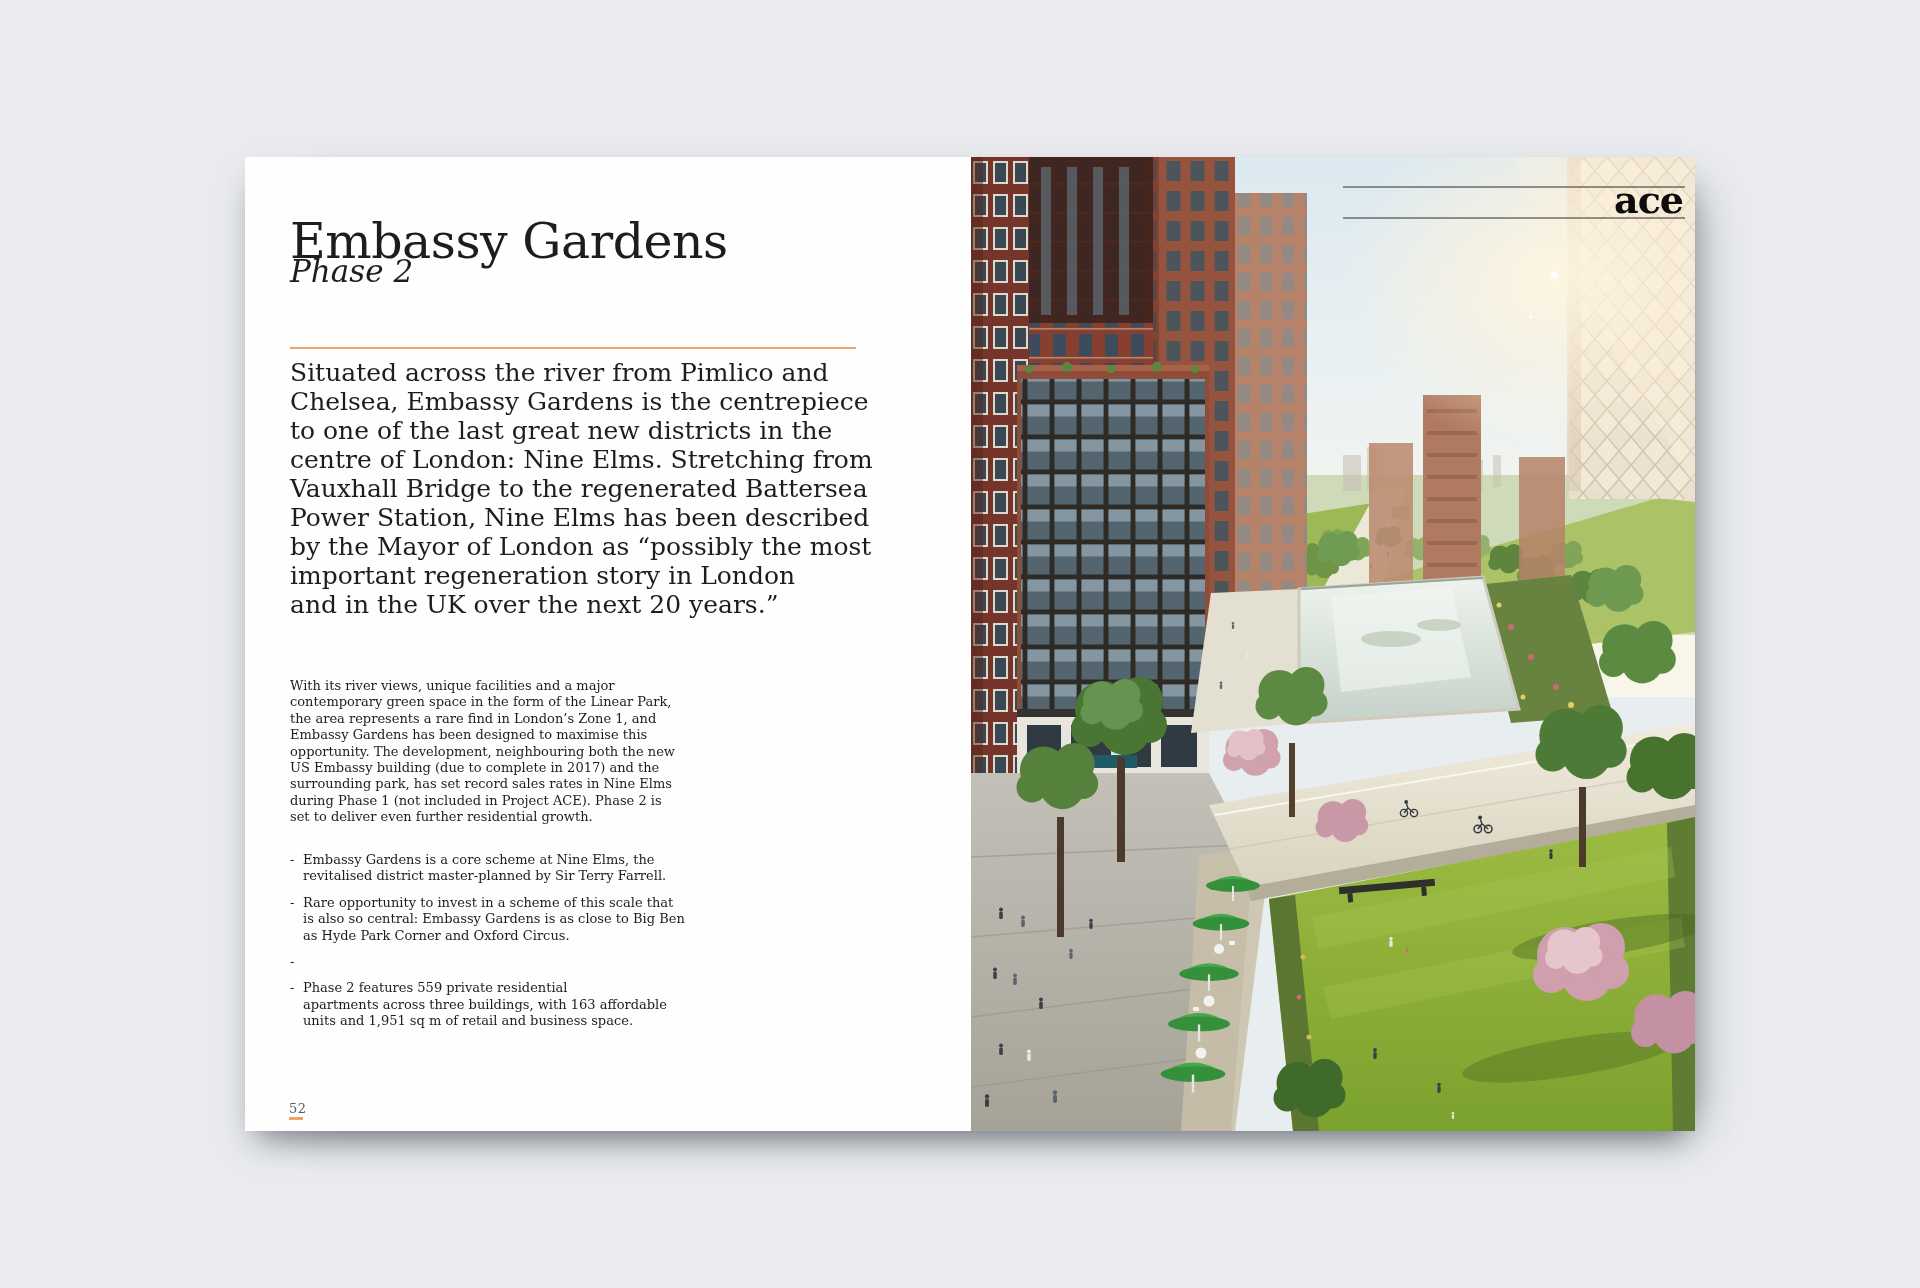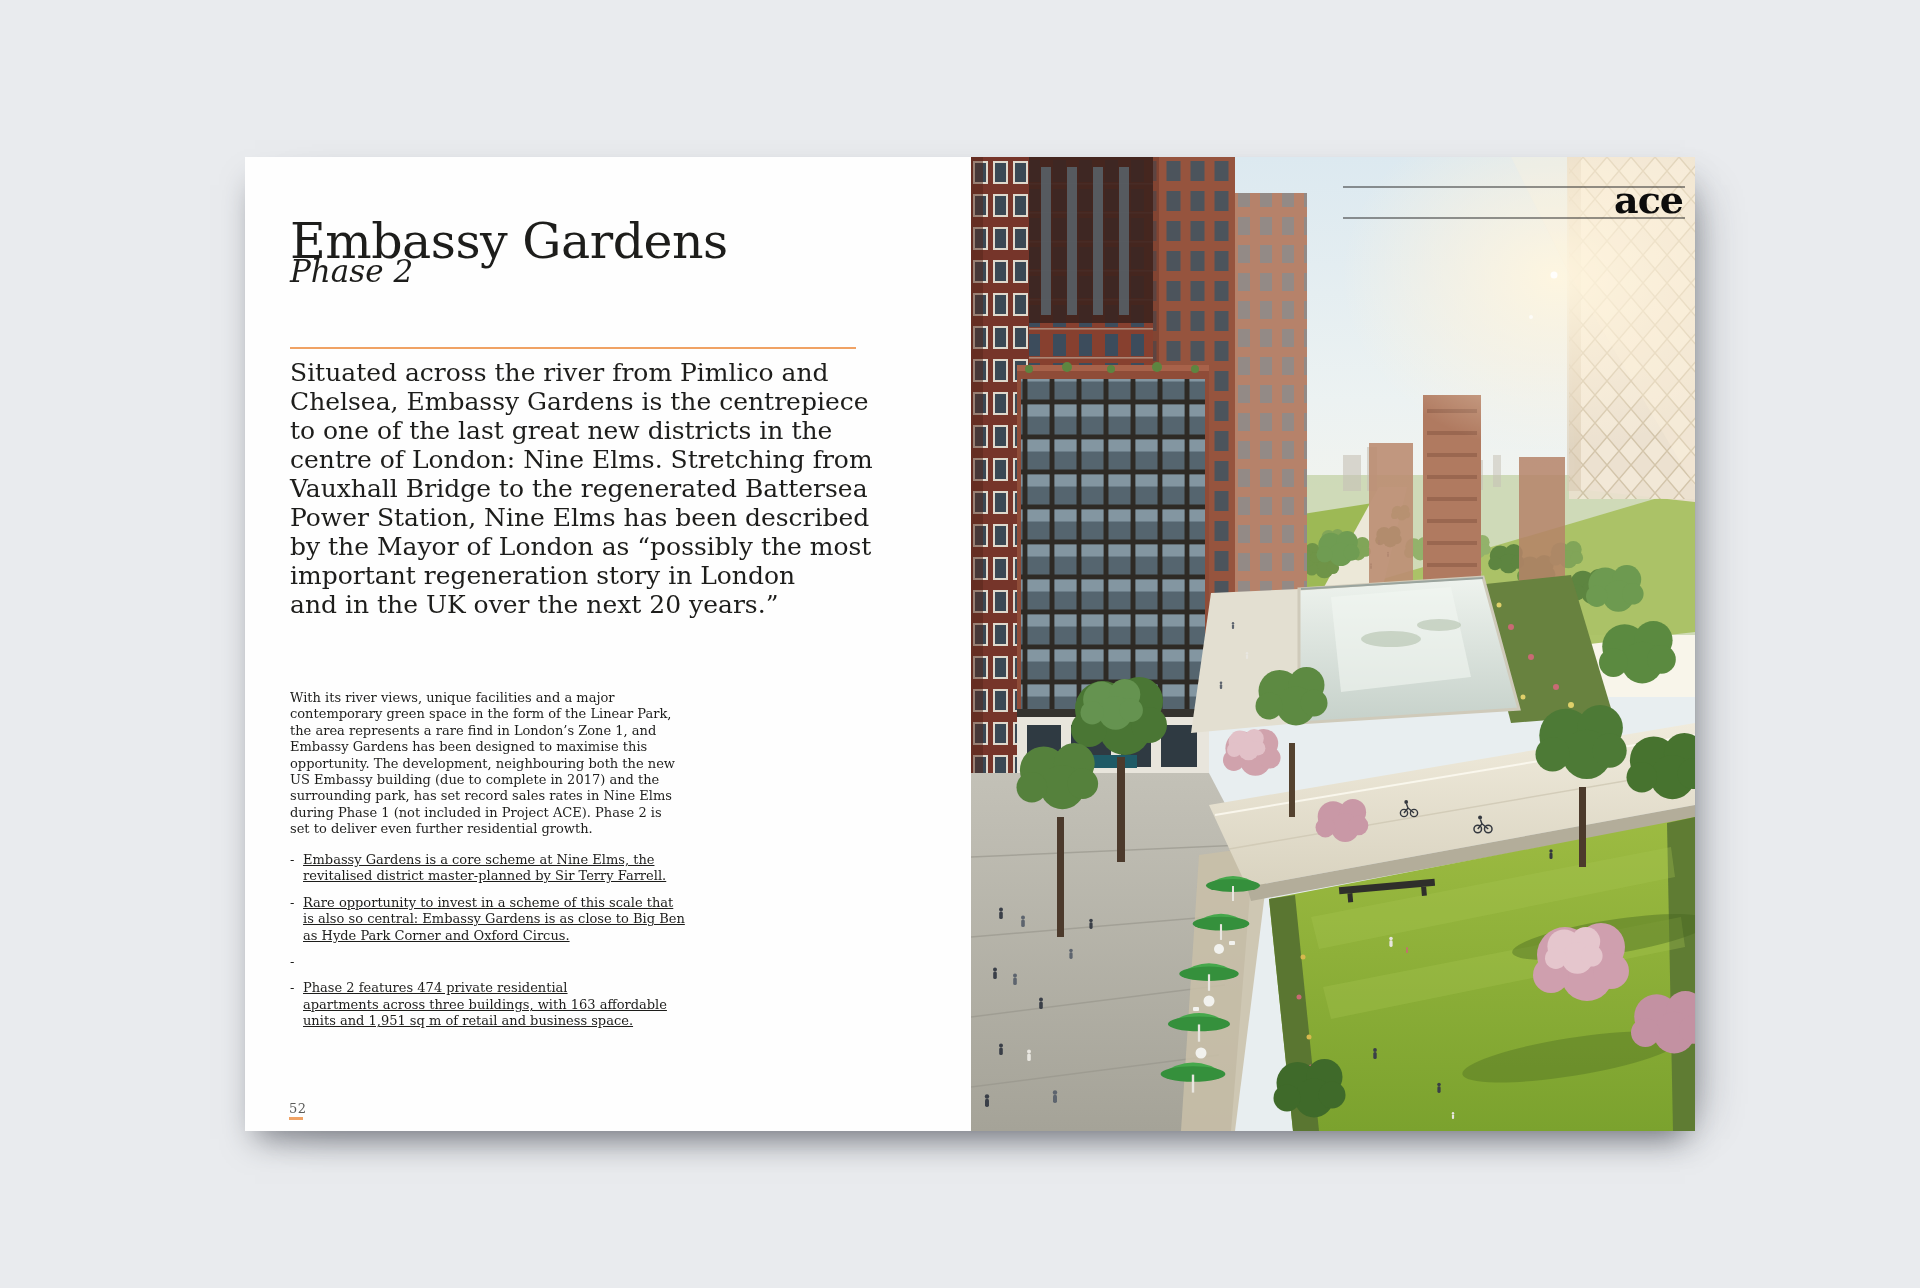--- a/index.html
+++ b/index.html
@@ -30,28 +30,28 @@
   .rule{
     position:absolute;left:45px;top:190px;width:566px;height:2px;
     background:#f0a264;border:none;margin:0;
   }
   .intro{
     position:absolute;left:45px;top:201px;width:640px;
     font-size:25px;line-height:29px;
     white-space:pre-line;margin:0;
   }
   .bodytext{
-    position:absolute;left:45px;top:533px;width:600px;
+    position:absolute;left:45px;top:521px;width:600px;
     font-size:13px;line-height:16.4px;
     white-space:pre-line;margin:0;
   }
   .bullets{position:absolute;left:45px;top:695px;width:600px;}
   .bullet{display:flex;margin:0 0 10px 0;font-size:13px;line-height:16.4px;}
   .bullet .dash{width:13px;flex:0 0 13px;}
-  .bullet .btxt{white-space:pre-line;text-decoration:underline;}
+  .bullet .btxt{white-space:pre-line;}
   .pagenum{position:absolute;left:44px;top:944px;font-size:13px;color:#5a5a58;letter-spacing:.5px;}
   .pagenum-rule{width:14px;height:2.5px;background:#f0a264;margin-top:1px;}
 </style>
 </head>
 <body>
 
 <div class="spread">
 
   <div class="page-left">
     <h1 class="title">Embassy Gardens</h1>
@@ -86,21 +86,21 @@
         <span class="dash">-</span>
         <span class="btxt">Rare opportunity to invest in a scheme of this scale that
 is also so central: Embassy Gardens is as close to Big Ben
 as Hyde Park Corner and Oxford Circus.</span>
       </div>
       <div class="bullet">
         <span class="dash">-</span>
       </div>
       <div class="bullet">
         <span class="dash">-</span>
-        <span class="btxt">Phase 2 features 474 private residential
+        <span class="btxt">Phase 2 features 559 private residential
 apartments across three buildings, with 163 affordable
 units and 1,951 sq m of retail and business space.</span>
       </div>
     </div>
 
     <div class="pagenum">
       <span>52</span>
       <div class="pagenum-rule"></div>
     </div>
   </div>

